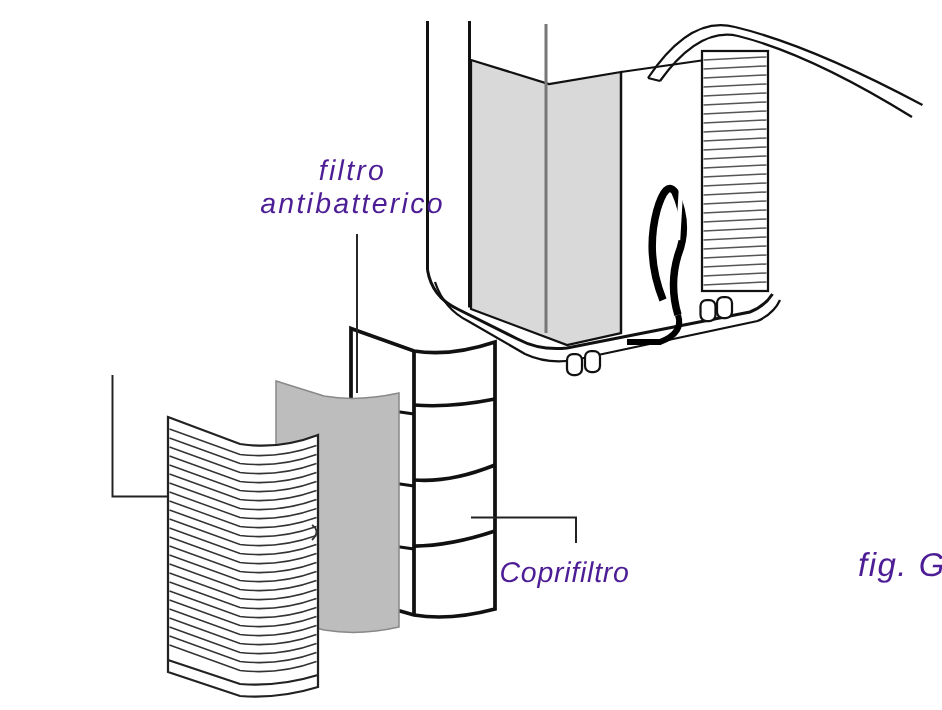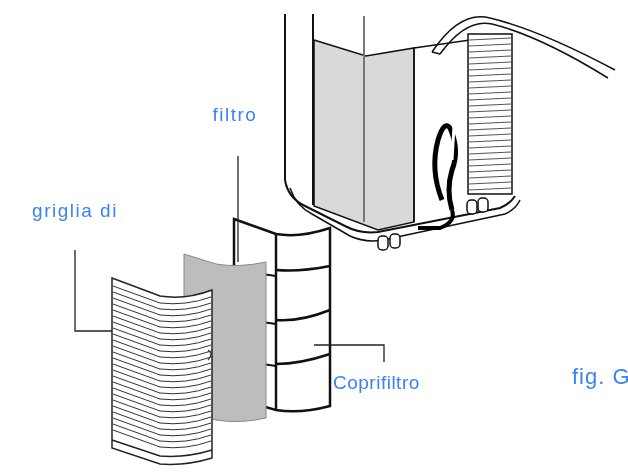--- a/index.html
+++ b/index.html
@@ -1,20 +1,20 @@
 <!DOCTYPE html>
 <html><head>
   <meta charset="utf-8">
   <style>
     html, body { margin: 0; padding: 0; background: #ffffff; }
     body { width: 628px; height: 473px; overflow: hidden; position: relative;
            font-family: "Liberation Sans", "DejaVu Sans", sans-serif; color: #111; }
     #canvas { position: absolute; left: 0; top: 0; width: 628px; height: 473px; }
     .label { position: absolute; font-size: 19px; letter-spacing: 1.5px; line-height: 22px;
-             text-align: center; color: #3b82f6; white-space: nowrap; }
+             text-align: center; color: #4c1d95; white-space: nowrap; font-style: italic; }
     #lbl-filtro { left: 160px; top: 104px; width: 150px; }
     #lbl-griglia { left: 0px; top: 200px; width: 150px; }
     #lbl-copri { left: 333px; top: 372px; text-align: right; letter-spacing: 0.5px; }
     #lbl-fig { left: 572px; top: 366px; font-size: 22px; letter-spacing: 1px; text-align: left; }
     .cut-text { position: absolute; left: 8px; top: -4px; font-size: 10px; color: #bbb; letter-spacing: 1px; }
   </style>
 </head>
 <body>
 
 <div id="canvas">
@@ -139,22 +139,22 @@
       <polyline points="75,250 75,331 112,331"></polyline>
 
       <polyline points="314,345 384,345 384,362"></polyline>
     </g>
   </svg>
 
   <div class="cut-text"></div>
 
   <div class="label" id="lbl-filtro">
     <div>filtro</div>
+    <div>antibatterico</div>
   </div>
 
   <div class="label" id="lbl-griglia">
-    <div>griglia di</div>
   </div>
 
   <div class="label" id="lbl-copri">Coprifiltro</div>
 
   <div class="label" id="lbl-fig">fig. G</div>
 </div>
 
 </body></html>

